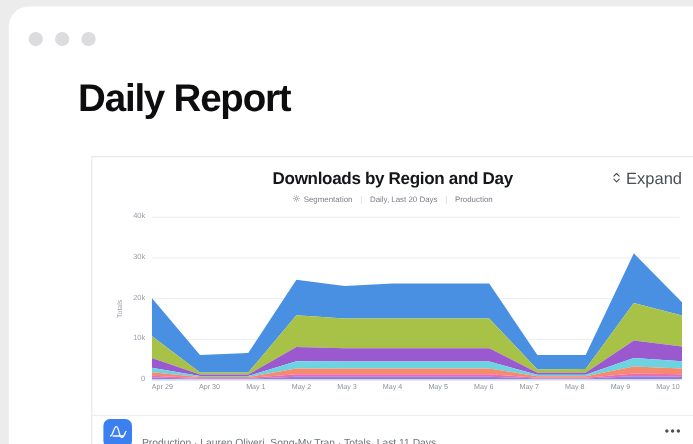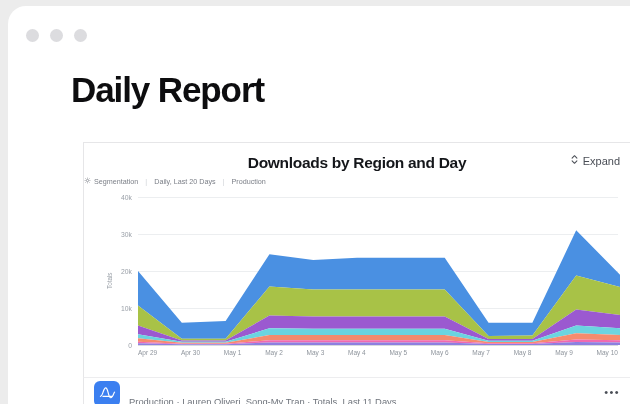--- a/index.html
+++ b/index.html
@@ -55,32 +55,33 @@
   .chart-title{
     text-align:center;
     font-size:15.5px;
     font-weight:bold;
     color:#14161a;
     letter-spacing:-0.3px;
   }
   .chart-sub{
     margin-top:5px;
     display:flex;
+    justify-content:center;
     align-items:center;
     gap:7px;
     font-size:7.2px;
     color:#7b7f87;
   }
   .chart-sub .sep{color:#cfd2d6;}
   .seg-wrap{display:flex;align-items:center;gap:3px;}
   .expand-btn{
     position:absolute;
     right:10px; top:11px;
     display:flex;align-items:center;gap:4px;
-    font-size:11px;
+    font-size:15px;
     color:#4a4e56;
     cursor:pointer;
   }
   
   .plot-area{
     position:absolute;
     left:0; top:54px;
     width:100%;
     height:181px;
   }

